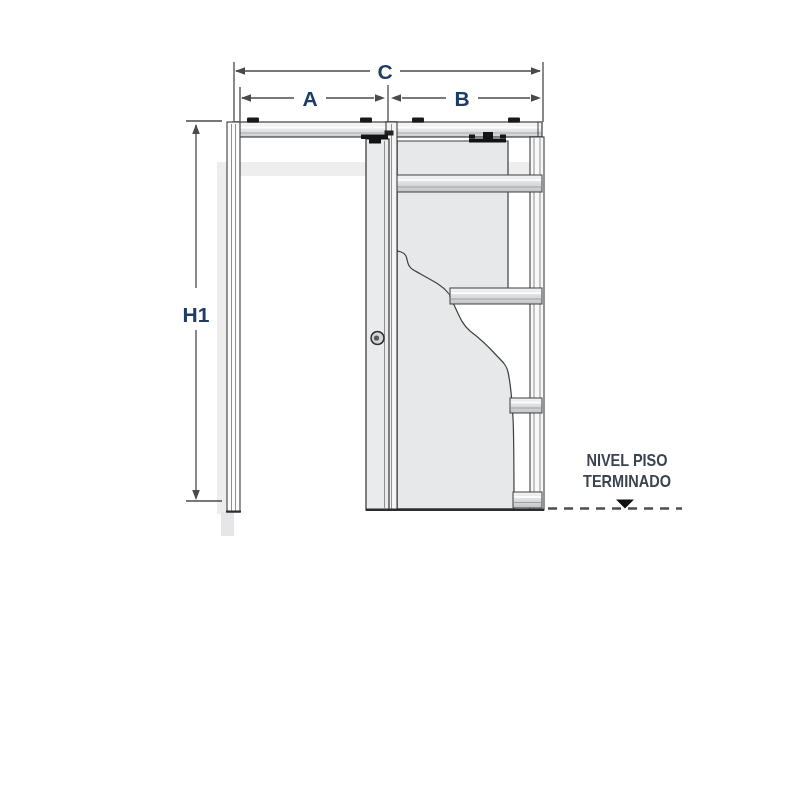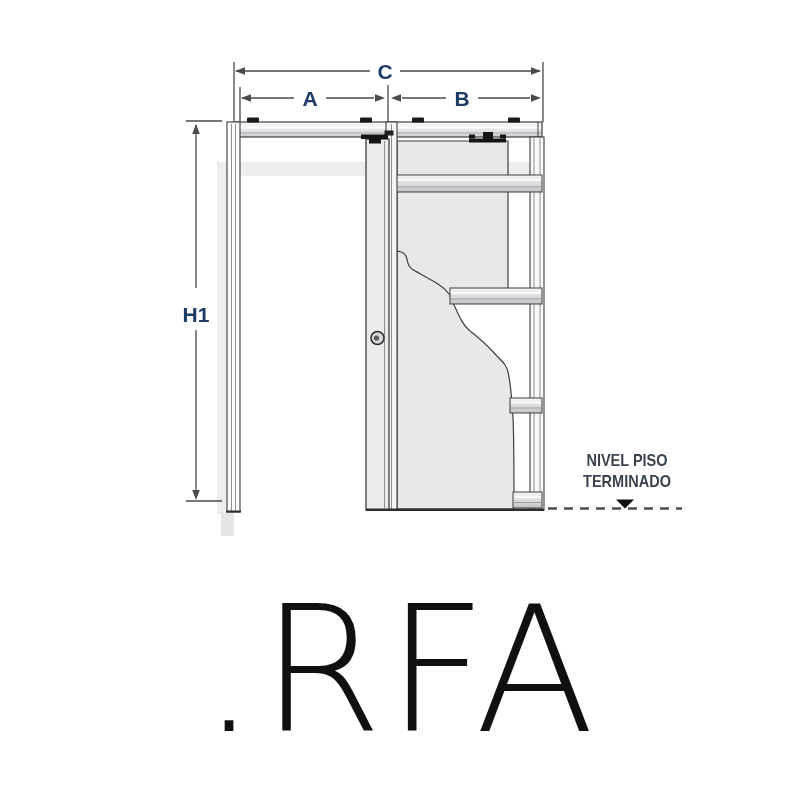--- a/index.html
+++ b/index.html
@@ -166,15 +166,14 @@
   <g>
     <line x1="548" y1="508.5" x2="682" y2="508.5" stroke="#4d4d4d" stroke-width="2.6" stroke-dasharray="9 7"></line>
     <polygon points="616,499.5 634,499.5 625,508.5" fill="#111111"></polygon>
     <g transform="translate(627 0) scale(0.88 1) translate(-627 0)">
       <text class="note-text" x="627" y="466" text-anchor="middle" fill="#3a4450">NIVEL PISO</text>
       <text class="note-text" x="627" y="487.5" text-anchor="middle" fill="#3a4450">TERMINADO</text>
     </g>
   </g>
 </svg>
 
-<div class="rfa">.RFA</div>
 
 </div>
 
 </body></html>

